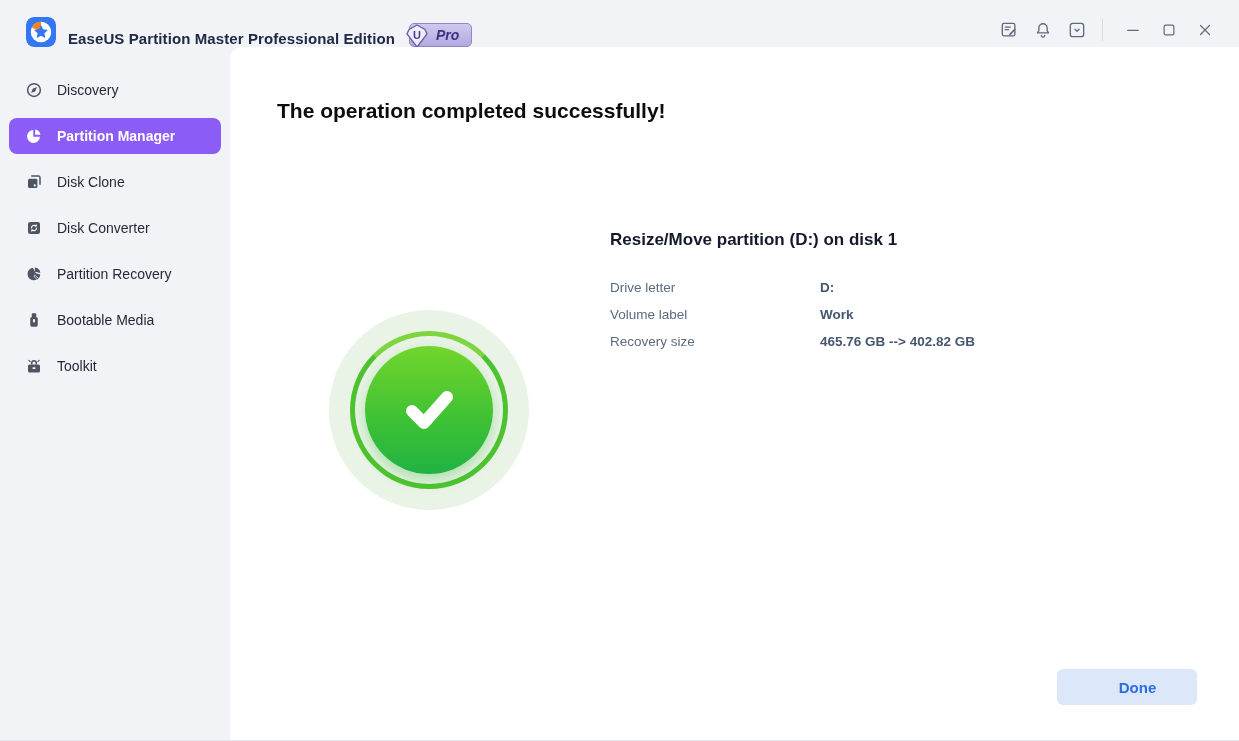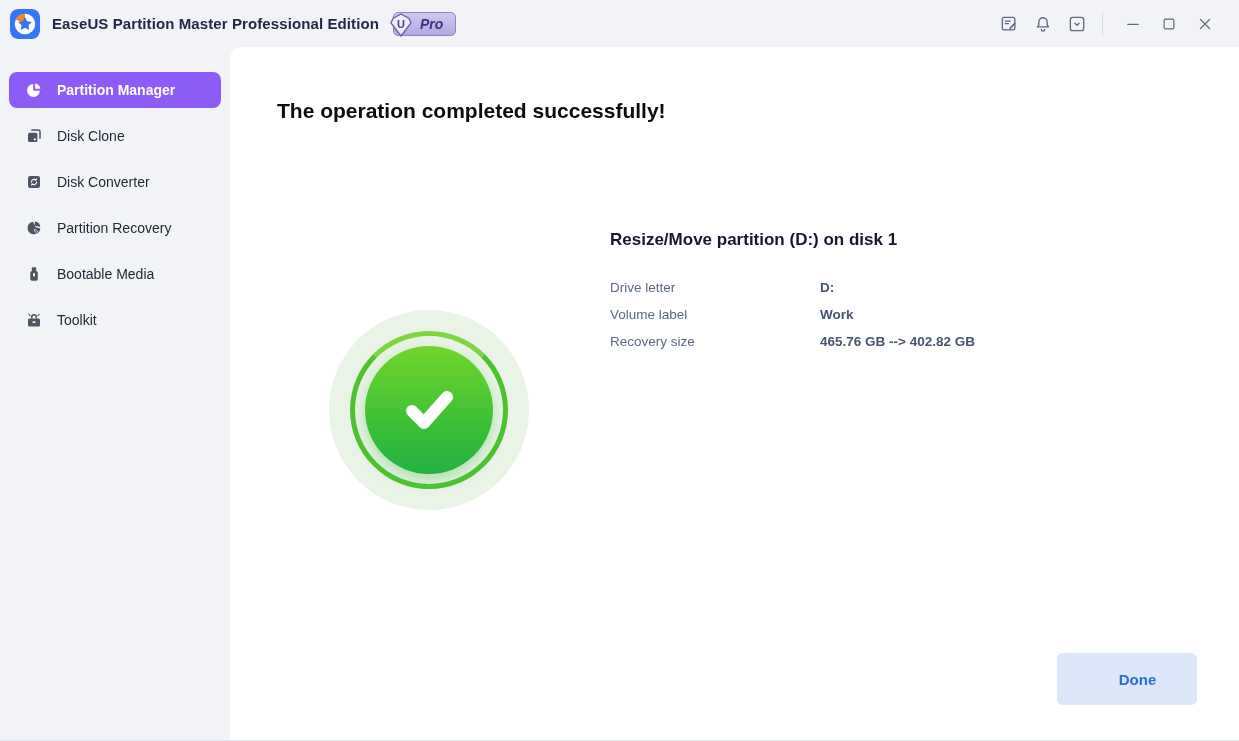--- a/index.html
+++ b/index.html
@@ -7,23 +7,23 @@
   body {
     font-family: "Liberation Sans", sans-serif;
     background: #f2f3f7;
     position: relative;
     border-bottom: 1px solid #e1e5ec;
   }
 
   
   .titlebar {
     position: absolute; top: 0; left: 0; right: 0; height: 47px;
-    display: flex; align-items: center;
+    display: flex; align-items: flex-end;
     background: #f2f3f7;
-    padding-left: 10px;
+    padding-left: 26px;
   }
   .app-logo { width: 30px; height: 30px; border-radius: 8px; flex: 0 0 auto; }
   .app-title {
     margin-left: 12px;
     font-size: 15px; font-weight: bold; color: #202a44;
     letter-spacing: .1px;
   }
   .pro-badge {
     margin-left: 14px;
     position: relative;
@@ -102,21 +102,21 @@
   .op-title {
     font-size: 17px; font-weight: bold; color: #14192b;
     margin-bottom: 24px;
   }
   .detail-row { display: flex; height: 27px; align-items: center; }
   .detail-label { width: 210px; font-size: 13.5px; color: #5b6b81; }
   .detail-value { font-size: 13.5px; color: #47566f; font-weight: bold; }
 
   .done-btn {
     position: absolute; right: 42px; bottom: 35px;
-    width: 140px; height: 52px;
+    width: 140px; height: 36px;
     background: #dce7fa; color: #2b6ce4;
     border: none; border-radius: 6px;
     font-family: "Liberation Sans", sans-serif;
     font-size: 15px; font-weight: bold;
     cursor: pointer;
     padding-left: 21px;
   }
 </style>
 </head>
 <body>
@@ -171,20 +171,29 @@
     <div class="win-btn">
       <svg width="18" height="18" viewBox="0 0 24 24" stroke="#5f6a7d" stroke-width="1.6" stroke-linecap="round">
         <path d="M6 6l12 12M18 6L6 18"></path>
       </svg>
     </div>
   </div>
 </div>
 
 <div class="sidebar">
 
+  <div class="side-item">
+    <span class="side-icon">
+      <svg width="18" height="18" viewBox="0 0 24 24" fill="none" stroke="#4d5562" stroke-width="2">
+        <circle cx="12" cy="12" r="8.5"></circle>
+        <path d="M15.9 8.1l-2.2 5.6-5.6 2.2 2.2-5.6z" fill="#4d5562" stroke="none"></path>
+      </svg>
+    </span>
+    <span class="side-label">Discovery</span>
+  </div>
 
   <div class="side-item active">
     <span class="side-icon">
       <svg width="18" height="18" viewBox="0 0 24 24" fill="#ffffff">
         <path d="M11 4.1A8.6 8.6 0 1 0 19.9 13H11z"></path>
         <path d="M13.6 3.4a8.6 8.6 0 0 1 7 7h-7z"></path>
       </svg>
     </span>
     <span class="side-label">Partition Manager</span>
   </div>

